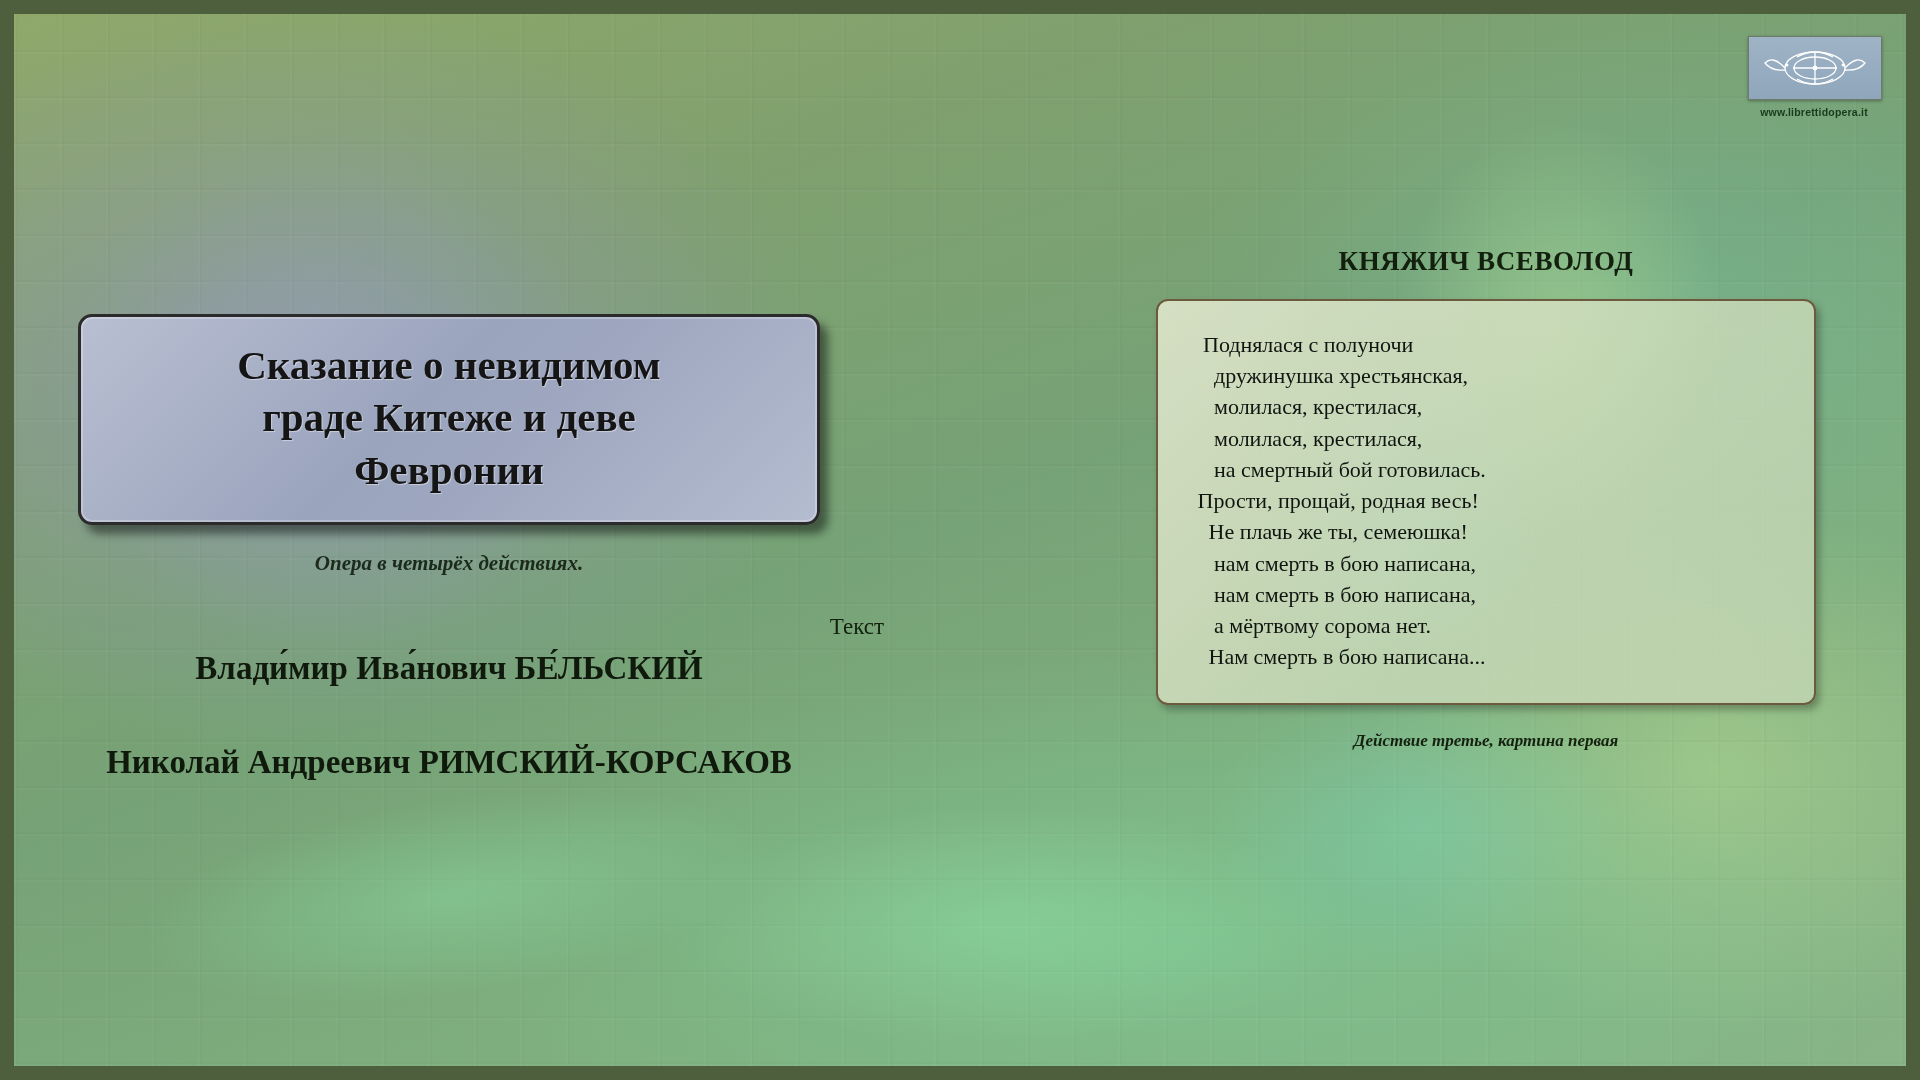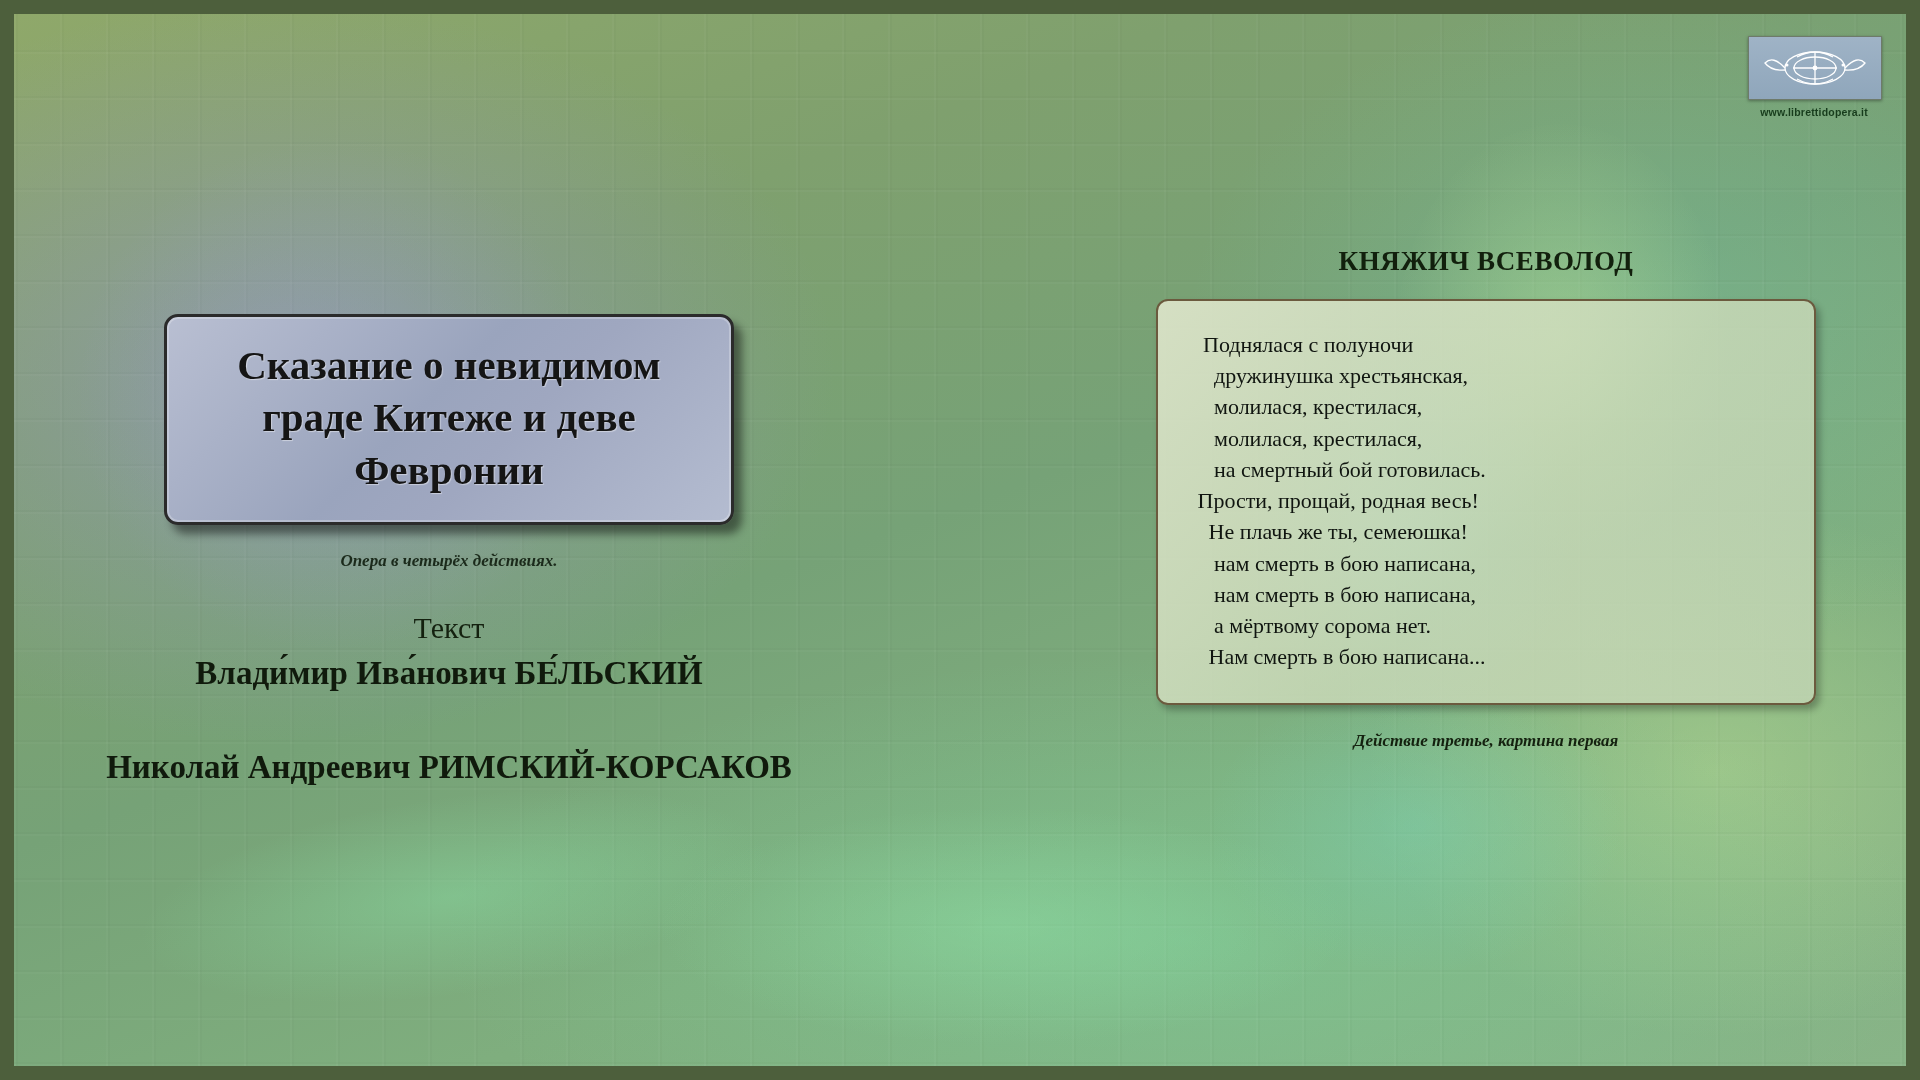--- a/index.html
+++ b/index.html
@@ -103,50 +103,51 @@
   #left-col {
     position: absolute;
     left: 0;
     top: 300px;
     width: 870px;
     text-align: center;
     z-index: 4;
   }
 
   #title-plaque {
-    width: 570px;
+    width: 742px;
     margin: 0 auto;
     padding: 22px 24px 26px;
     box-sizing: border-box;
     border: 3px solid #2b2b2b;
     border-radius: 14px;
     background: linear-gradient(135deg, #b9bfd2 0%, #9aa4bd 45%, #9fa7c0 60%, #b4bcd0 100%);
     box-shadow: 8px 9px 9px rgba(0,0,0,.45), inset 0 0 0 2px rgba(255,255,255,.25);
   }
   #title-plaque .title-line {
     font-size: 41px;
     font-weight: bold;
     color: #151515;
     line-height: 1.28;
     text-shadow: 1px 1px 1px rgba(255,255,255,.45);
   }
 
   #subtitle {
     margin-top: 26px;
-    font-size: 17px;
+    font-size: 21px;
     font-style: italic;
     font-weight: bold;
     color: #1b2a1b;
   }
 
   .credit-block { margin-top: 34px; }
   .credit-role {
-    font-size: 30px;
+    font-size: 23px;
     color: #14210f;
     line-height: 1.5;
+    text-align: right;
   }
   .credit-name {
     font-size: 33px;
     font-weight: bold;
     color: #101a0c;
     line-height: 1.45;
   }
   .credit-block.music { margin-top: 46px; }
 
   

